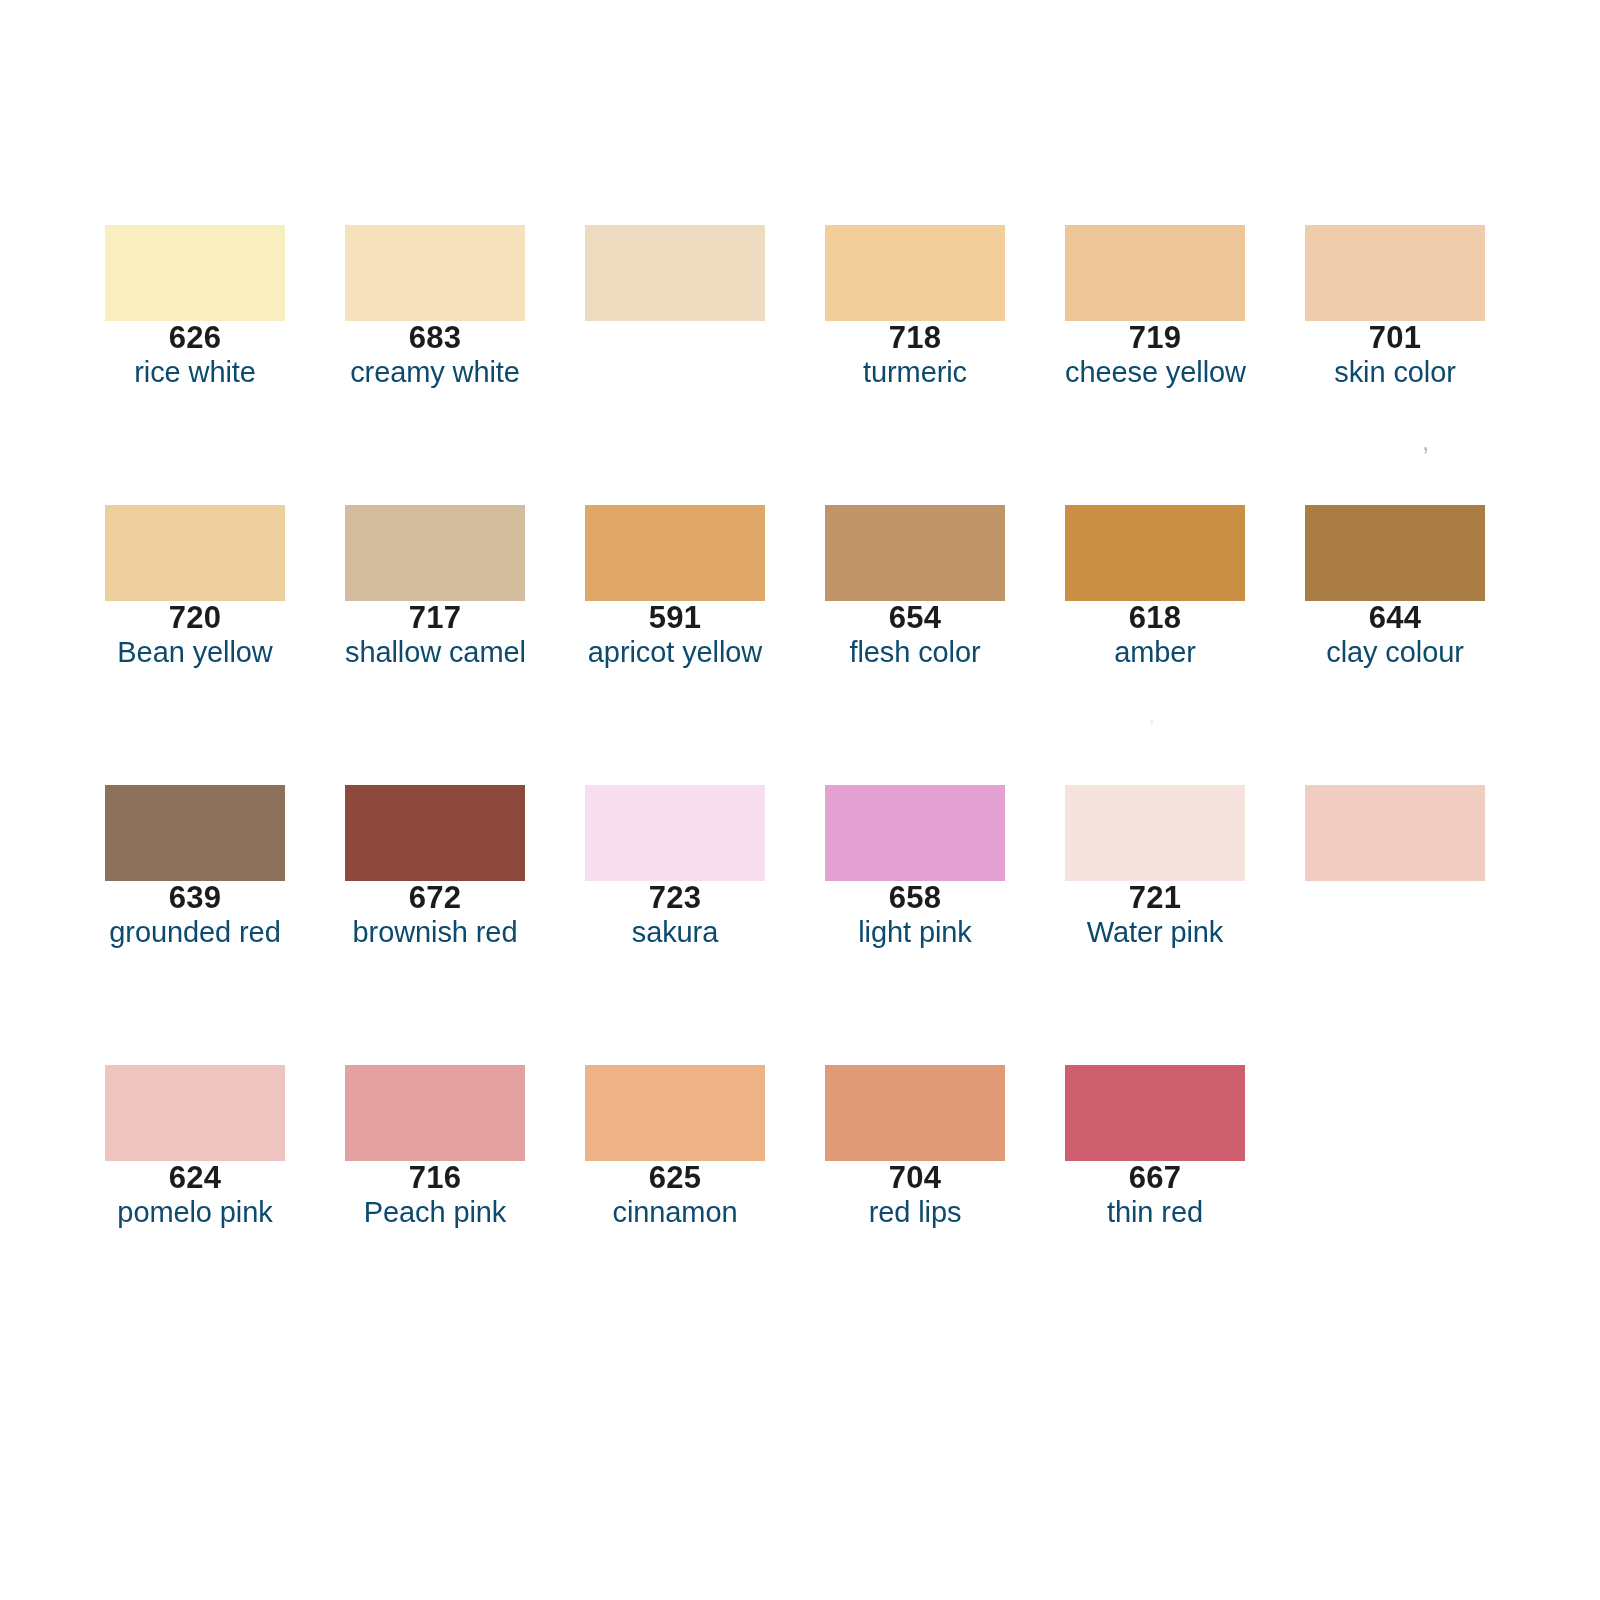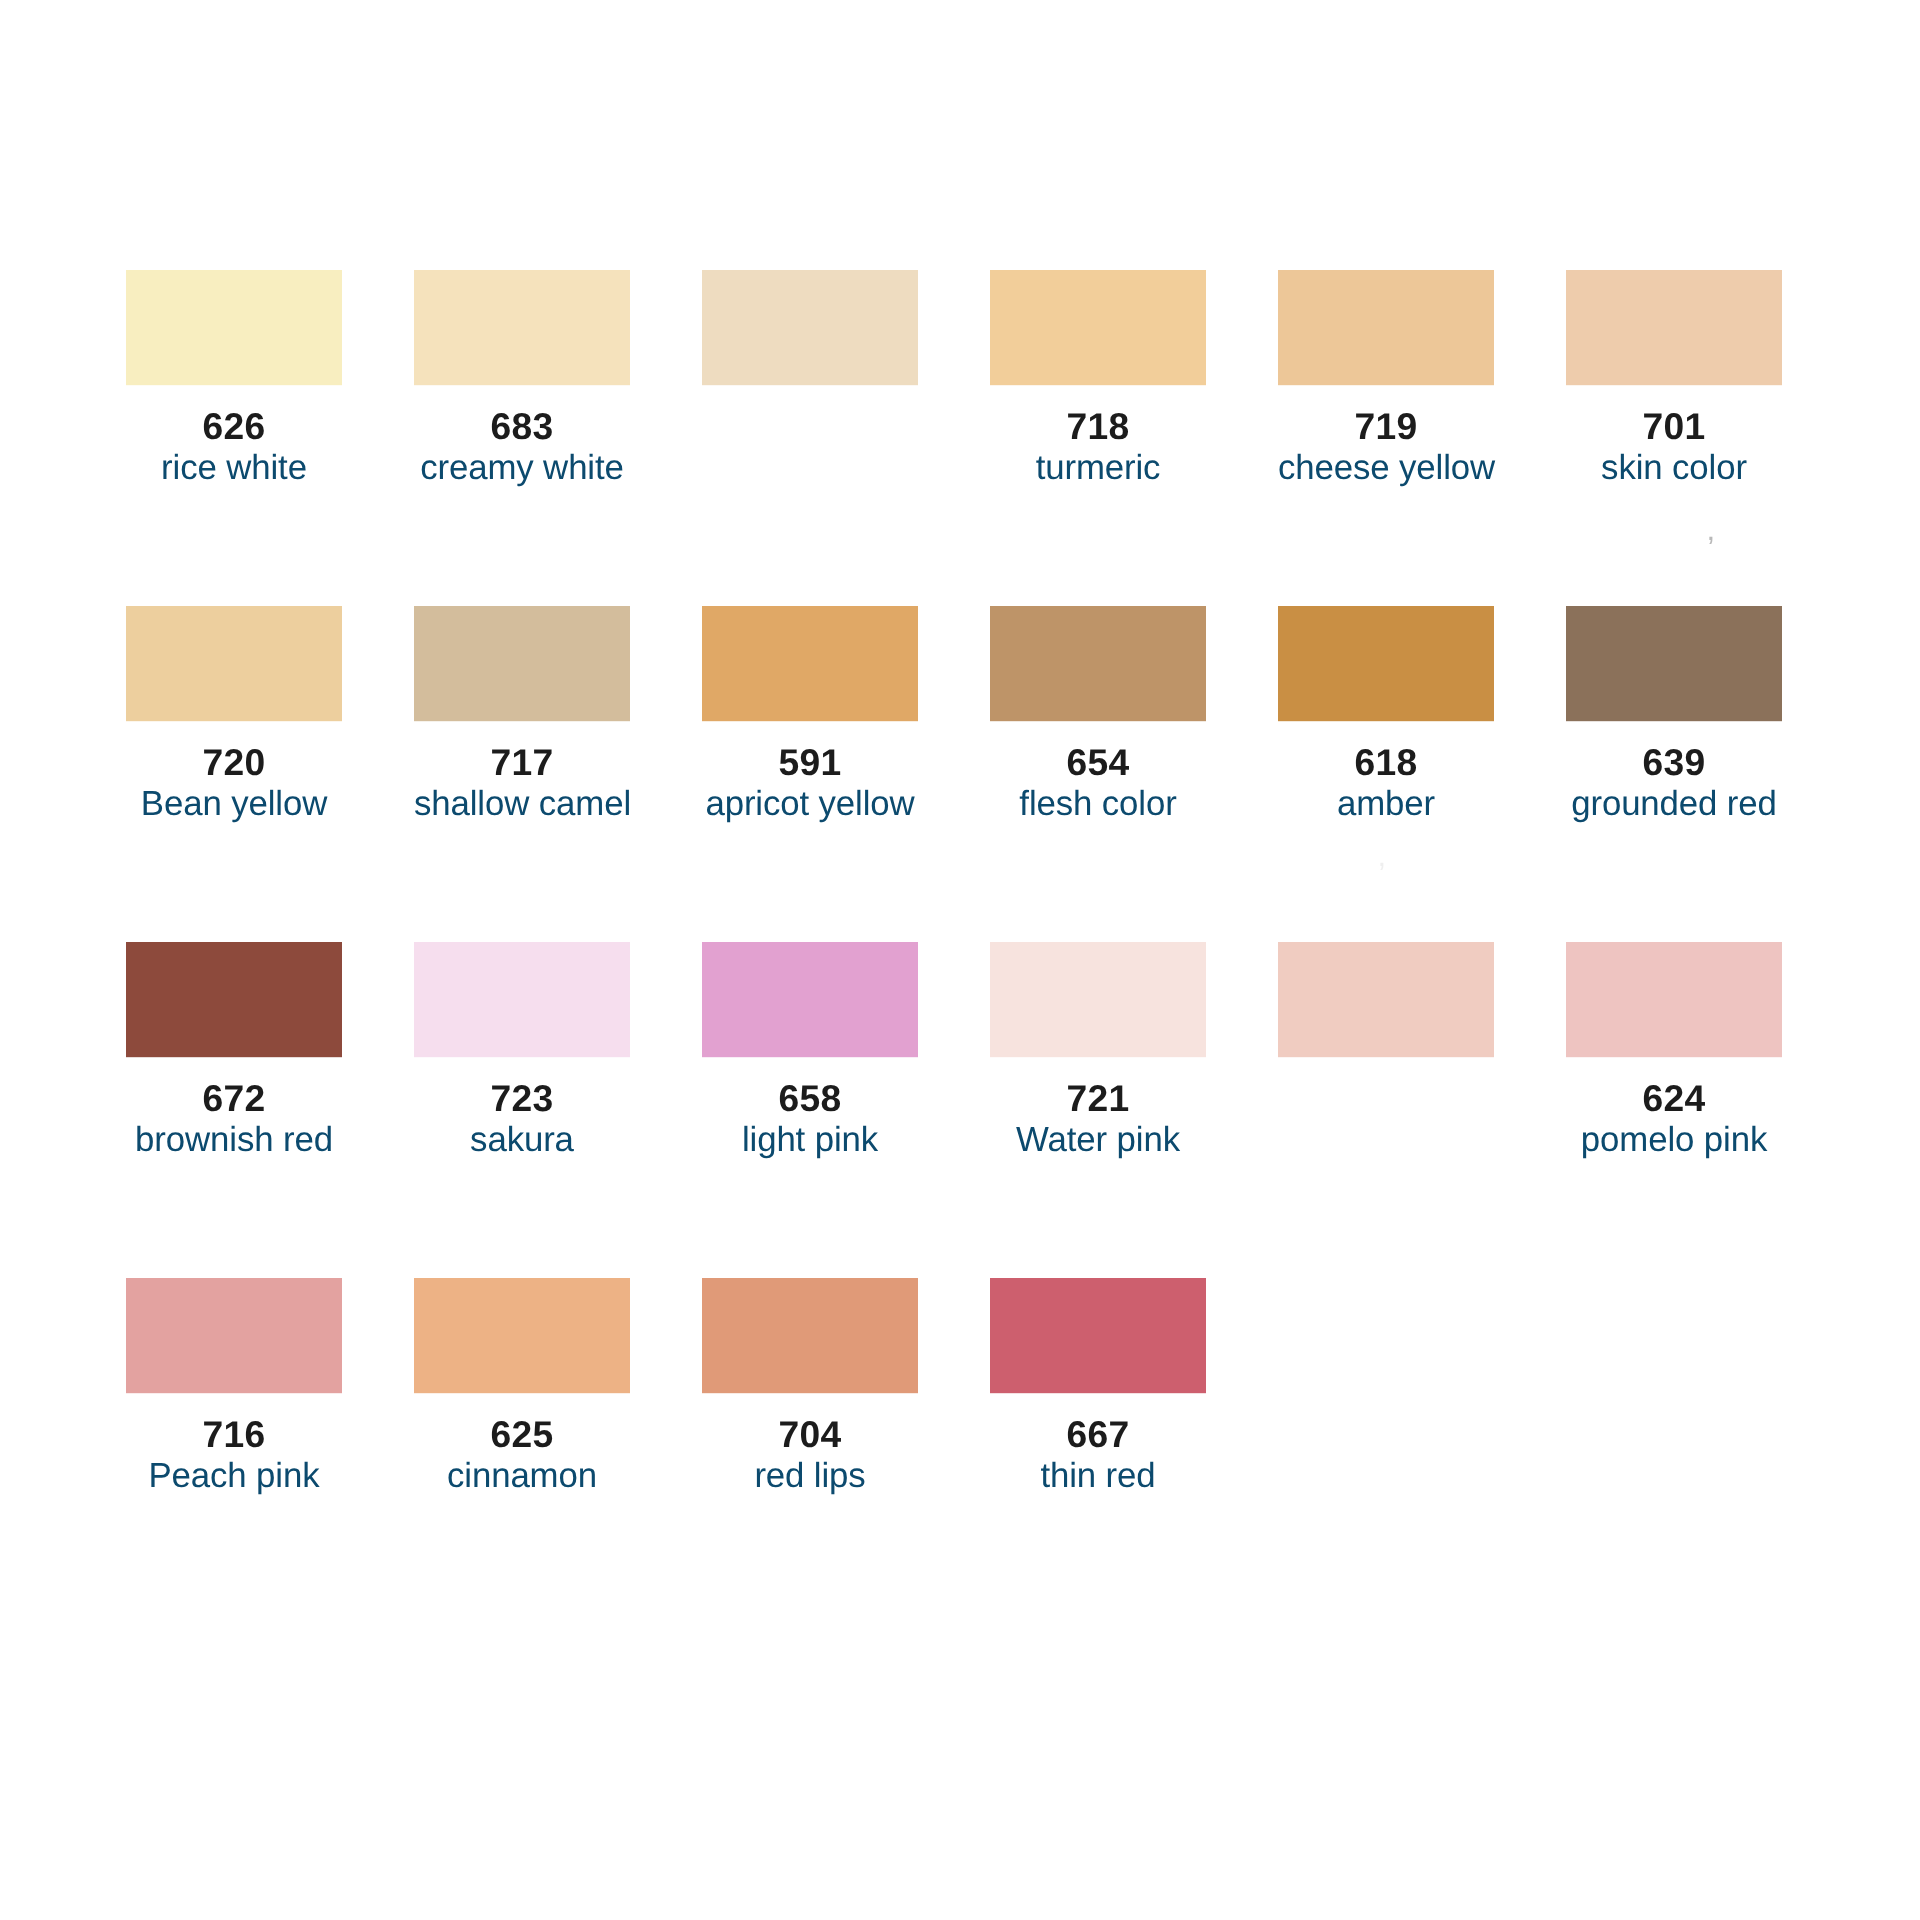--- a/index.html
+++ b/index.html
@@ -42,21 +42,20 @@
 
   .swatch-chip {
     width: 180px;
     height: 96px;
     display: block;
   }
 
   .swatch-caption {
     width: 180px;
     text-align: center;
-    padding-top: 18px;
   }
 
   .swatch-code {
     font-size: 31px;
     font-weight: bold;
     color: #1c1c1c;
     line-height: 1.12;
     letter-spacing: 0.2px;
   }
 
@@ -153,20 +152,27 @@
         </div>
       </div>
       <div class="swatch-cell">
         <div class="swatch-chip" style="background: rgb(201, 143, 68);"></div>
         <div class="swatch-caption">
           <div class="swatch-code">618</div>
           <div class="swatch-label">amber</div>
         </div>
       </div>
       <div class="swatch-cell">
+        <div class="swatch-chip" style="background: rgb(169, 125, 67);"></div>
+        <div class="swatch-caption">
+          <div class="swatch-code">644</div>
+          <div class="swatch-label">clay colour</div>
+        </div>
+      </div>
+      <div class="swatch-cell">
         <div class="swatch-chip" style="background: rgb(139, 113, 90);"></div>
         <div class="swatch-caption">
           <div class="swatch-code">639</div>
           <div class="swatch-label">grounded red</div>
         </div>
       </div>
       <div class="swatch-cell">
         <div class="swatch-chip" style="background: rgb(141, 74, 60);"></div>
         <div class="swatch-caption">
           <div class="swatch-code">672</div>

